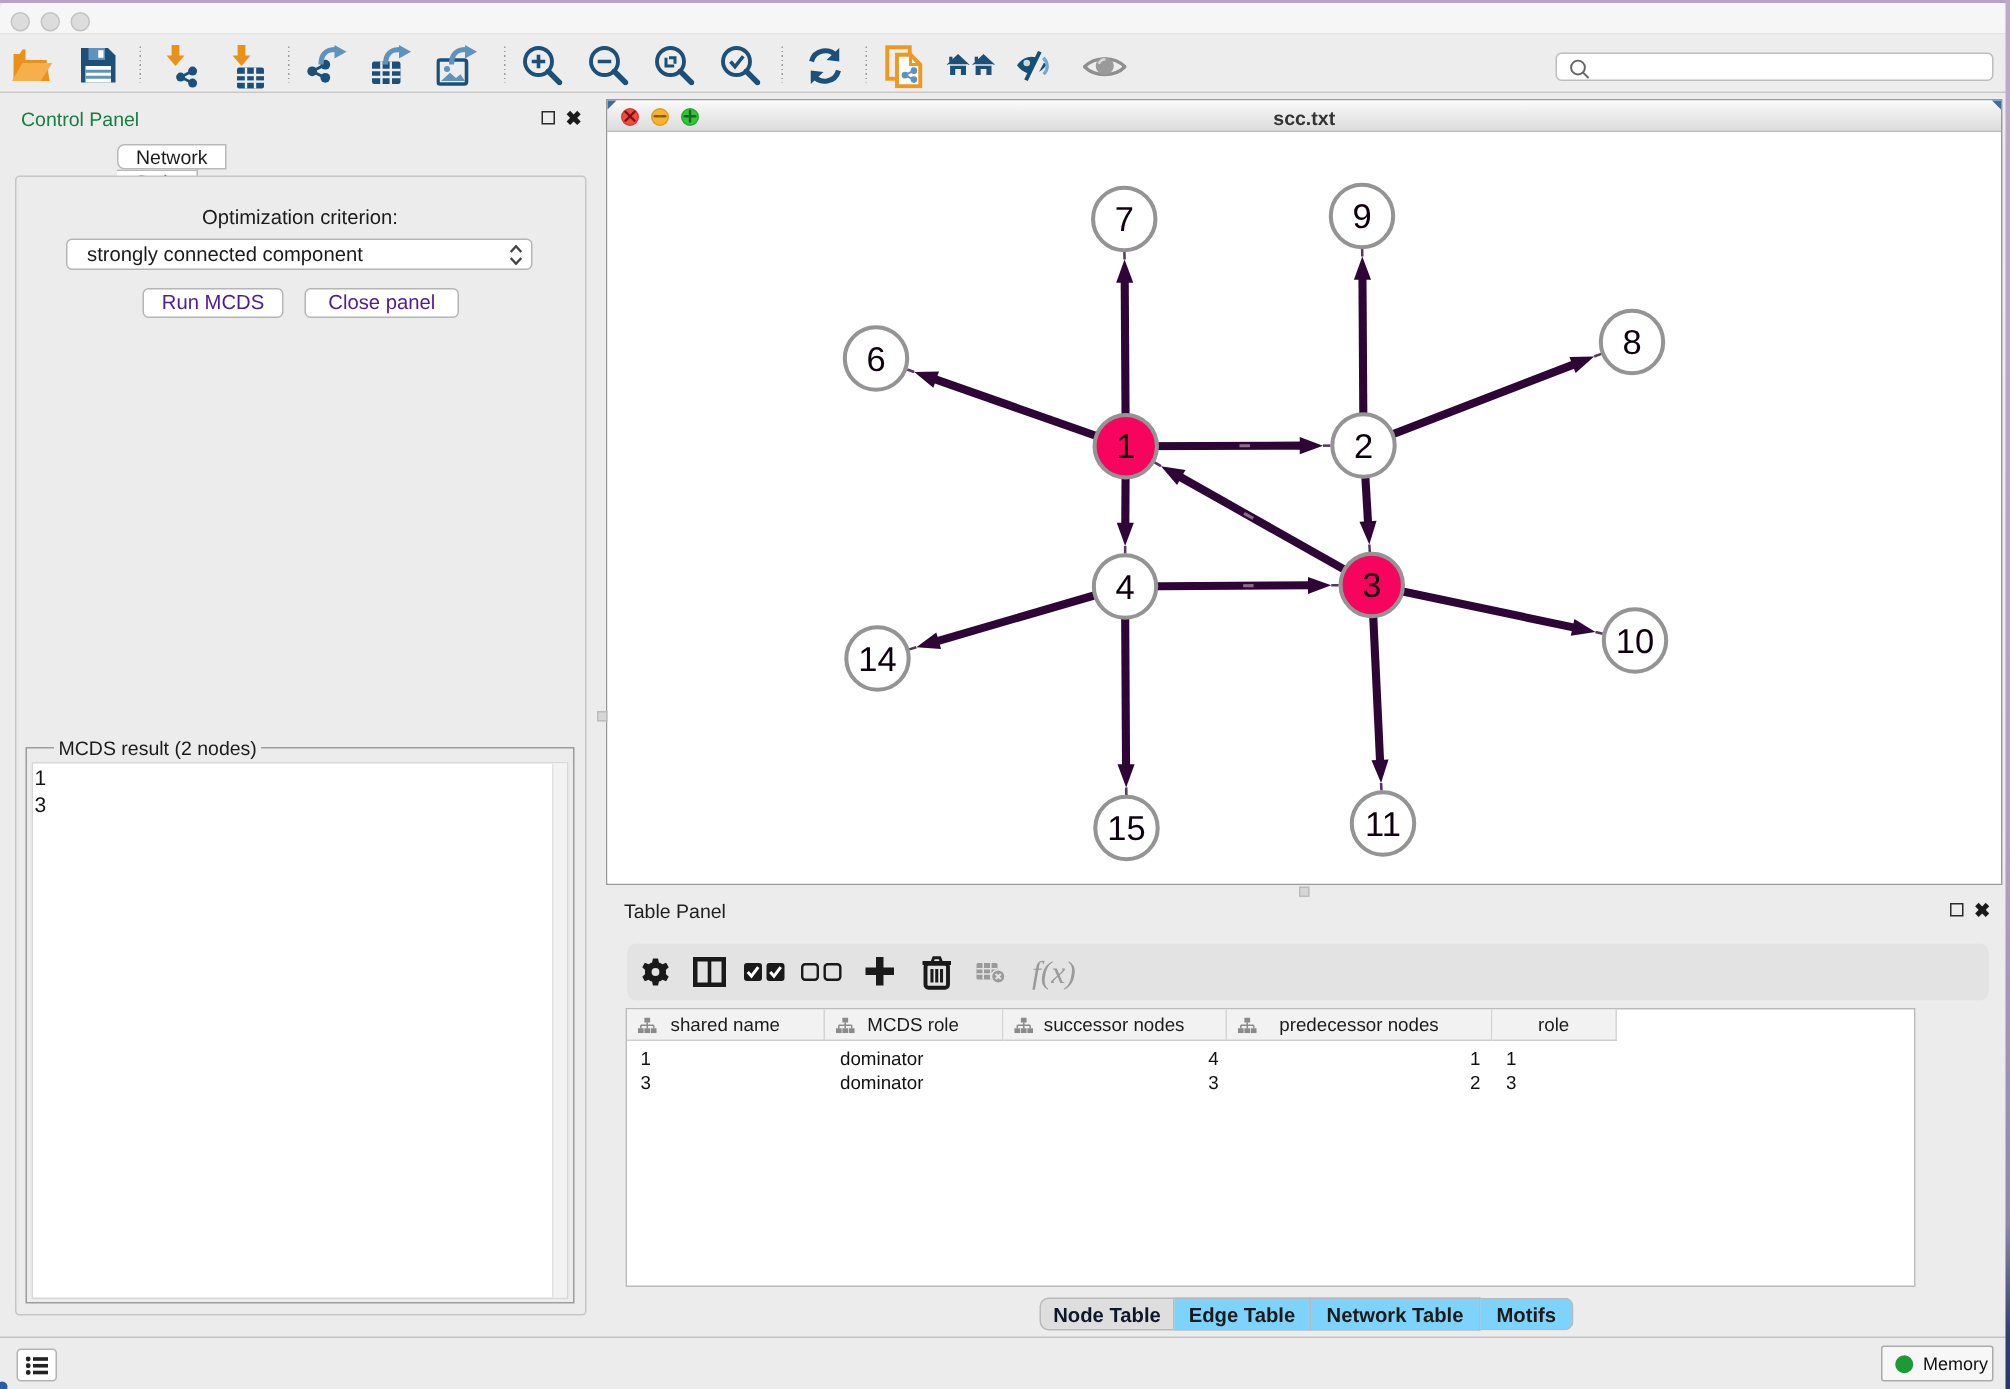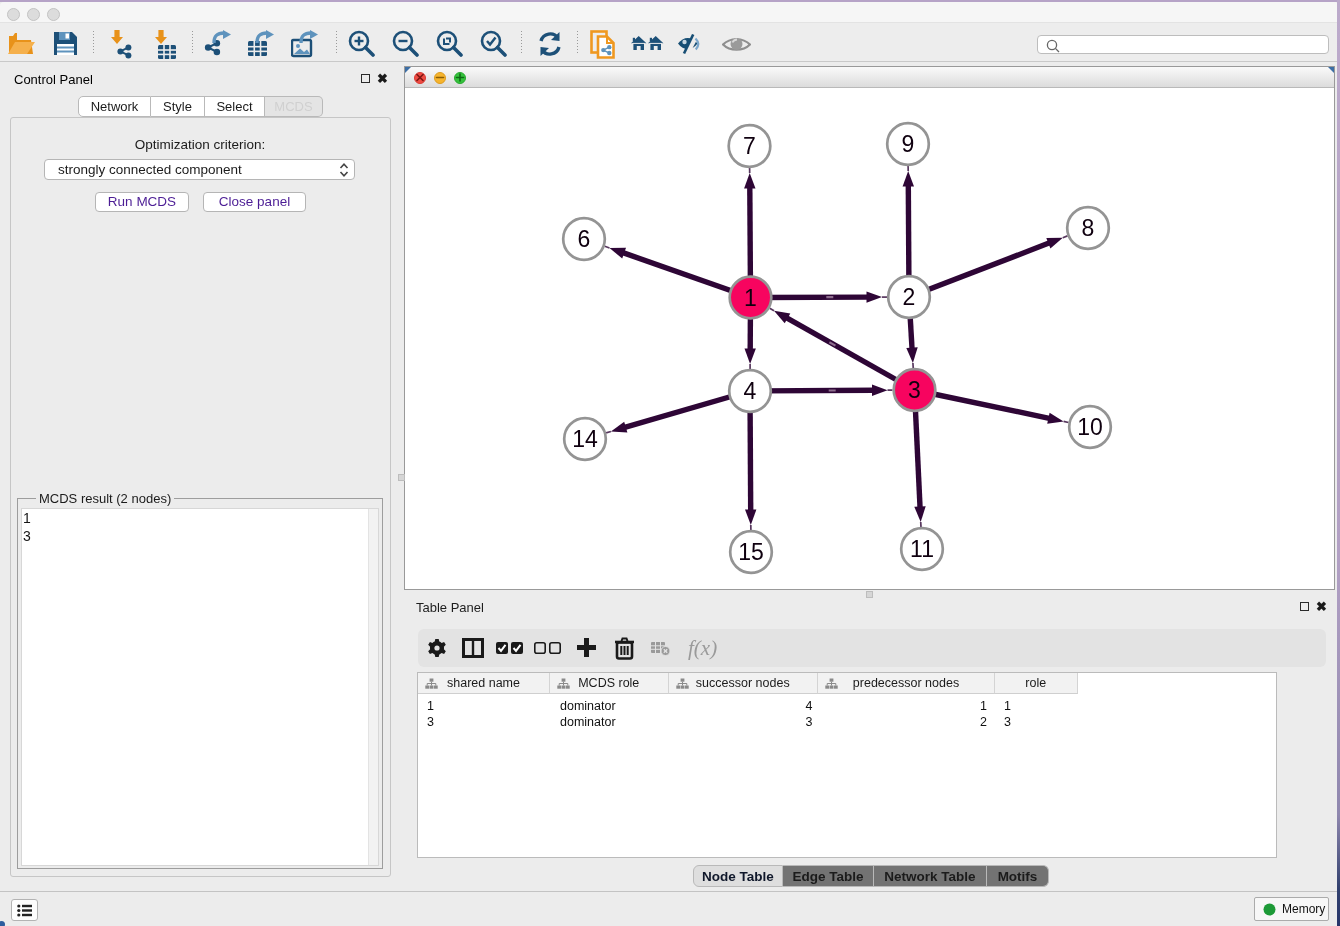--- a/index.html
+++ b/index.html
@@ -17,24 +17,24 @@
   #title-text { position:absolute; top:5px; left:0; width:1340px; text-align:center;
      font-size:13px; color:#a7a7a7; }
   #toolbar { left:0; top:23px; width:1338px; height:39px; background:#ededed;
      border-bottom:1px solid #c9c9c9; }
   .tsep { position:absolute; top:8px; width:1px; height:24px;
      background-image:repeating-linear-gradient(#9a9a9a 0 1px, transparent 1px 3px); }
   .ticon { position:absolute; top:30px; }
   #searchbox { position:absolute; left:1037px; top:35px; width:292px; height:19px;
      background:#fff; border:1px solid #bdbdbd; border-radius:4px; }
   
-  #cp-title { left:14px; top:72px; font-size:13px; color:#000000; }
+  #cp-title { left:14px; top:72px; font-size:13px; color:#15803d; }
   .winbtn-sq { width:9px; height:9px; border:1.6px solid #2a2a2a; background:transparent; }
   .winbtn-x { font-size:13px; font-weight:bold; color:#1a1a1a; line-height:10px; }
-  #cp-tabs { left:78px; top:96px; height:21px; display:flex; font-size:13px; }
+  #cp-tabs { left:78px; top:96px; height:21px; display:flex; font-size:13px;flex-direction:column; }
   .tab { border:1px solid #b9b9b9; border-left:none; background:#fff; color:#1b1b1b;
      display:flex; align-items:center; justify-content:center; }
   .tab:first-child { border-left:1px solid #b9b9b9; border-radius:5px 0 0 5px; }
   .tab:last-child { border-radius:0 5px 5px 0; }
   .tab.sel { background:#e4e4e4; color:#d0d0d0; }
   #cp-body { left:10px; top:117px; width:381px; height:760px; background:#ececec;
      border:1px solid #c6c6c6; border-radius:3px; }
   #opt-label { left:0px; top:137px; width:400px; text-align:center; font-size:13.5px; color:#1b1b1b; }
   #opt-select { left:44px; top:159px; width:311px; height:21px; background:#fff;
      border:1px solid #b5b5b5; border-radius:4px; font-size:13.5px; color:#1b1b1b;
@@ -57,21 +57,21 @@
   
   #tp-title { left:416px; top:600px; font-size:13px; color:#1e1e1e; }
   #tp-toolbar { left:418px; top:629px; width:908px; height:38px; background:#e3e3e3; border-radius:6px; }
   #tbl { left:417px; top:672px; width:860px; height:186px; background:#fff; border:1px solid #bbb; }
   .th { position:absolute; top:0; height:21px; background:#f2f2f2;
      border-right:1px solid #d4d4d4; border-bottom:1px solid #cfcfcf;
      font-size:12.5px; color:#1b1b1b; text-align:center; line-height:20px; }
   .td { position:absolute; font-size:12.5px; color:#111; }
   
   #bot-tabs { left:693px; top:865px; height:22px; display:flex; font-size:13.5px; font-weight:bold; }
-  .btab { border:1px solid #b9b9b9; border-left:none; background:#737373; color:#1b1b1b;
+  .btab { border:1px solid #b9b9b9; border-left:none; background:#7dd3fc; color:#1b1b1b;
      display:flex; align-items:center; justify-content:center; }
   .btab:first-child { border-left:1px solid #b9b9b9; border-radius:6px 0 0 6px; }
   .btab:last-child { border-radius:0 6px 6px 0; }
   .btab.sel { background:#dedede; color:#0f172a; }
   
   #statusbar { left:0; top:891px; width:1340px; height:35px; background:#ececec; border-top:1px solid #c3c3c3; }
   #status-btn { left:11px; top:899px; width:27px; height:22px; background:#fdfdfd; border:1px solid #b3b3b3; border-radius:3px; }
   #memory-btn { left:1254px; top:897px; width:75px; height:24px; background:#f7f7f7;
      border:1px solid #ababab; border-radius:2px; font-size:12px; color:#111; }
 </style>
@@ -256,20 +256,21 @@
           </g>
         <g stroke="#8a5d05">
             <line x1="31.5" y1="10.5" x2="38.5" y2="10.5"></line>
           </g>
         <g stroke="#0e6b14">
             <line x1="51.5" y1="10.5" x2="58.5" y2="10.5"></line>
             <line x1="55" y1="7" x2="55" y2="14"></line>
           </g>
       </g>
     </svg>
+    <div id="net-title">scc.txt</div>
   </div>
   <div style="position:absolute;left:0;top:21px;width:929px;height:501px;background:#fff;overflow:hidden"><svg width="929" height="501" viewBox="405 88 929 501" font-family="Liberation Sans, sans-serif">
         <g stroke="#2e0636" stroke-width="5.4" fill="#2e0636">
           <line x1="750.5" y1="297.5" x2="749.8" y2="186.5"></line>
           <line x1="749.7" y1="173.0" x2="749.6" y2="168.0" stroke-width="1.7" opacity="0.8"></line>
           <polygon points="749.7,173.0 755.5,188.5 744.1,188.5" stroke="none"></polygon>
           <line x1="750.5" y1="297.5" x2="622.2" y2="252.4"></line>
           <line x1="609.5" y1="248.0" x2="604.8" y2="246.3" stroke-width="1.7" opacity="0.8"></line>
           <polygon points="609.5,248.0 626.0,247.7 622.2,258.5" stroke="none"></polygon>
           <line x1="750.5" y1="297.5" x2="868.5" y2="297.1"></line>

